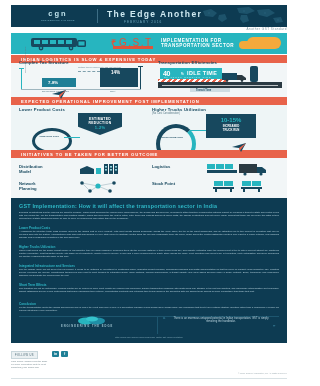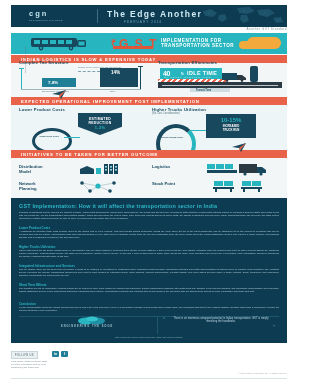--- a/index.html
+++ b/index.html
@@ -2,34 +2,34 @@
 <html><head>
 <meta charset="utf-8">
 <style>
   html,body{margin:0;padding:0;background:#ffffff;}
   body{width:298px;height:386px;overflow:hidden;font-family:"Liberation Sans",sans-serif;}
   .page{width:298px;height:386px;position:relative;background:#ffffff;}
 
   
   .hdr{position:absolute;left:11px;top:5px;width:276px;height:22px;background:#0d3b52;overflow:hidden;}
   .hdr-map{position:absolute;right:0;top:0;width:90px;height:22px;opacity:.5;}
-  .logo{position:absolute;left:18px;top:5px;width:58px;}
+  .logo{position:absolute;left:18px;top:5px;width:58px;text-align:center;}
   .logo-main{font-size:7.5px;letter-spacing:2px;color:#bfe3ec;font-weight:bold;line-height:8px;}
   .logo-sub{font-size:2.1px;letter-spacing:.4px;color:#7fb6c8;line-height:3px;margin-top:1px;}
   .hdr-div{position:absolute;left:86px;top:4px;width:1px;height:14px;background:#3d6e85;}
   .hdr-title{position:absolute;left:96px;top:5px;color:#cfeaf2;font-size:8.5px;font-weight:bold;letter-spacing:1.4px;line-height:9px;}
   .hdr-sub{position:absolute;left:113px;top:15px;color:#6fa6bb;font-size:3.2px;letter-spacing:1px;}
   .hdr-issue{position:absolute;left:11px;top:27px;width:276px;text-align:right;font-size:3px;color:#7d97a3;letter-spacing:.5px;}
 
   
   .banner{position:absolute;left:11px;top:33px;width:276px;height:21px;background:#27b5bf;overflow:hidden;}
   .banner .sun{position:absolute;right:6px;top:4px;width:34px;height:12px;background:#f4a93c;border-radius:6px;}
   .banner .sun:after{content:"";position:absolute;left:-8px;top:4px;width:16px;height:8px;background:#f4a93c;border-radius:5px;}
   .bus{position:absolute;left:18px;top:3px;width:60px;height:15px;}
-  .gst-lbl{position:absolute;left:108px;top:4px;color:#e0543a;font-size:12px;font-weight:bold;letter-spacing:1.5px;}
+  .gst-lbl{position:absolute;left:108px;top:4px;color:#e0543a;font-size:10px;font-weight:normal;letter-spacing:1.5px;}
   .gst-rupee{position:absolute;left:100px;top:3px;font-size:9px;color:#e0543a;font-weight:bold;}
   .gst-under{position:absolute;left:102px;top:13px;width:40px;height:3px;background:#e0543a;}
   .banner-txt{position:absolute;left:150px;top:5px;color:#ffffff;font-size:4.6px;font-weight:bold;letter-spacing:.5px;line-height:5.2px;}
 
   
   .secbar{position:absolute;left:11px;width:276px;height:8px;background:#e8634a;}
   .secbar span{position:absolute;left:10px;top:1.6px;color:#ffffff;font-size:4.2px;font-weight:bold;letter-spacing:.8px;}
   .secbar.a{top:55px;} .secbar.b{top:97px;} .secbar.c{top:150px;}
   .secbar.b{background:#e8634a;}
   .plane{position:absolute;width:16px;height:9px;}

